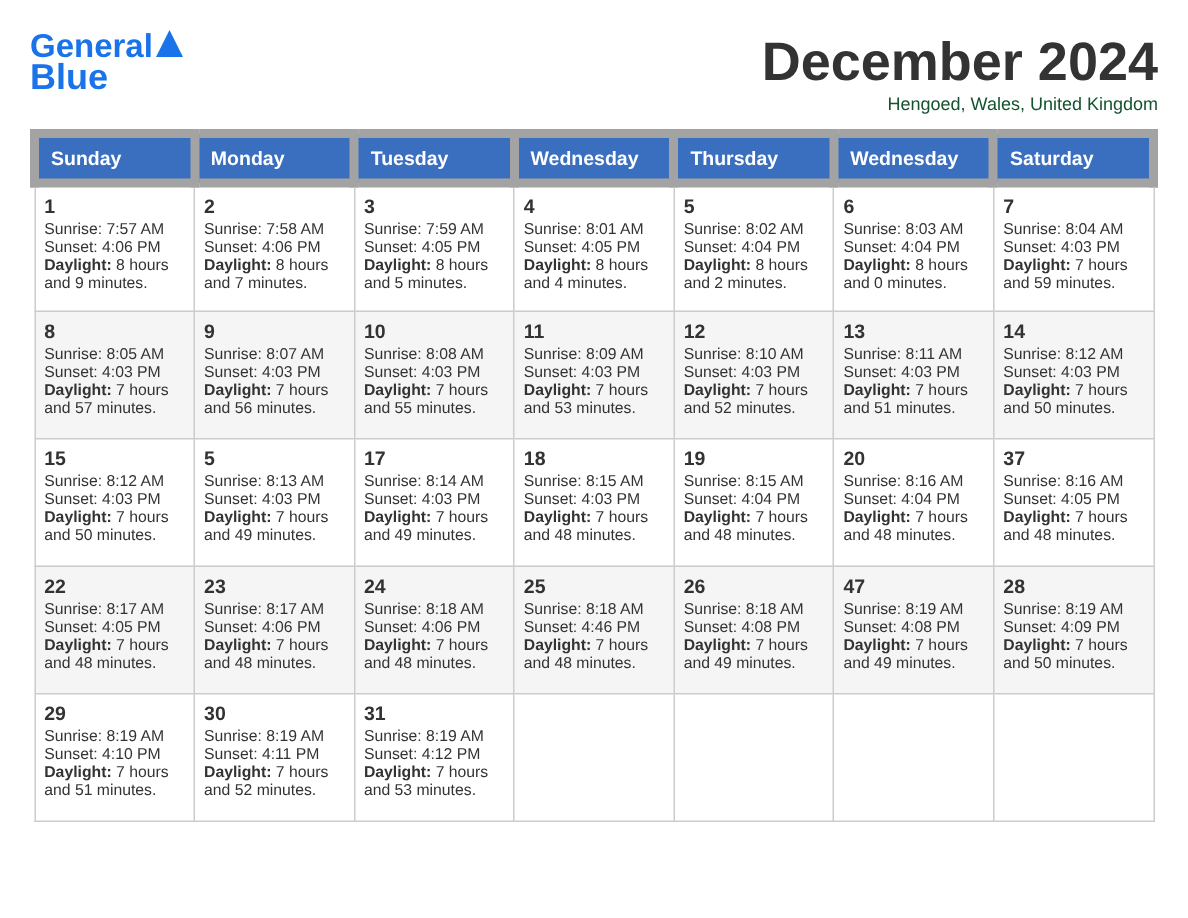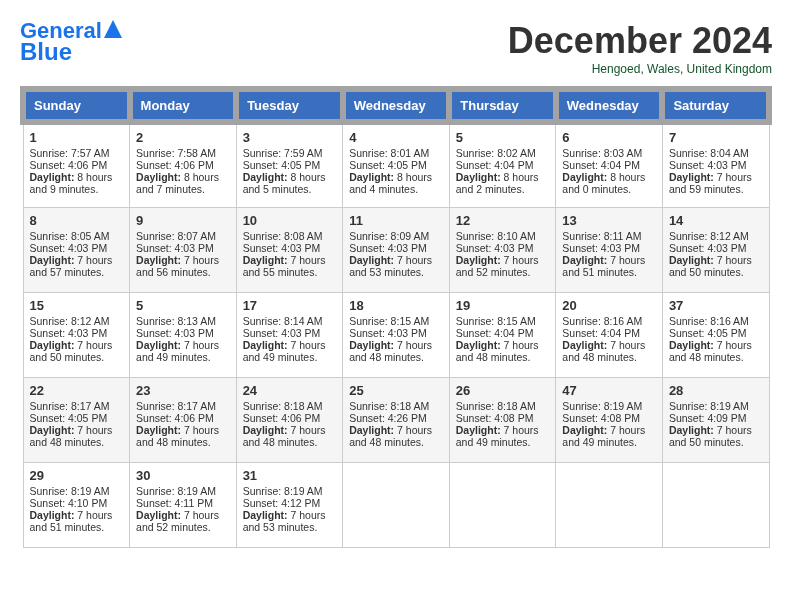--- a/index.html
+++ b/index.html
@@ -263,21 +263,21 @@
         </td>
         <td>
           <span class="day-num">24</span>
           <div>Sunrise: 8:18 AM</div>
           <div>Sunset: 4:06 PM</div>
           <div><strong>Daylight: </strong> 7 hours and 48 minutes.</div>
         </td>
         <td>
           <span class="day-num">25</span>
           <div>Sunrise: 8:18 AM</div>
-          <div>Sunset: 4:26 PM</div>
+          <div>Sunset: 4:46 PM</div>
           <div><strong>Daylight: </strong> 7 hours and 48 minutes.</div>
         </td>
         <td>
           <span class="day-num">26</span>
           <div>Sunrise: 8:18 AM</div>
           <div>Sunset: 4:08 PM</div>
           <div><strong>Daylight: </strong> 7 hours and 49 minutes.</div>
         </td>
         <td>
           <span class="day-num">47</span>

